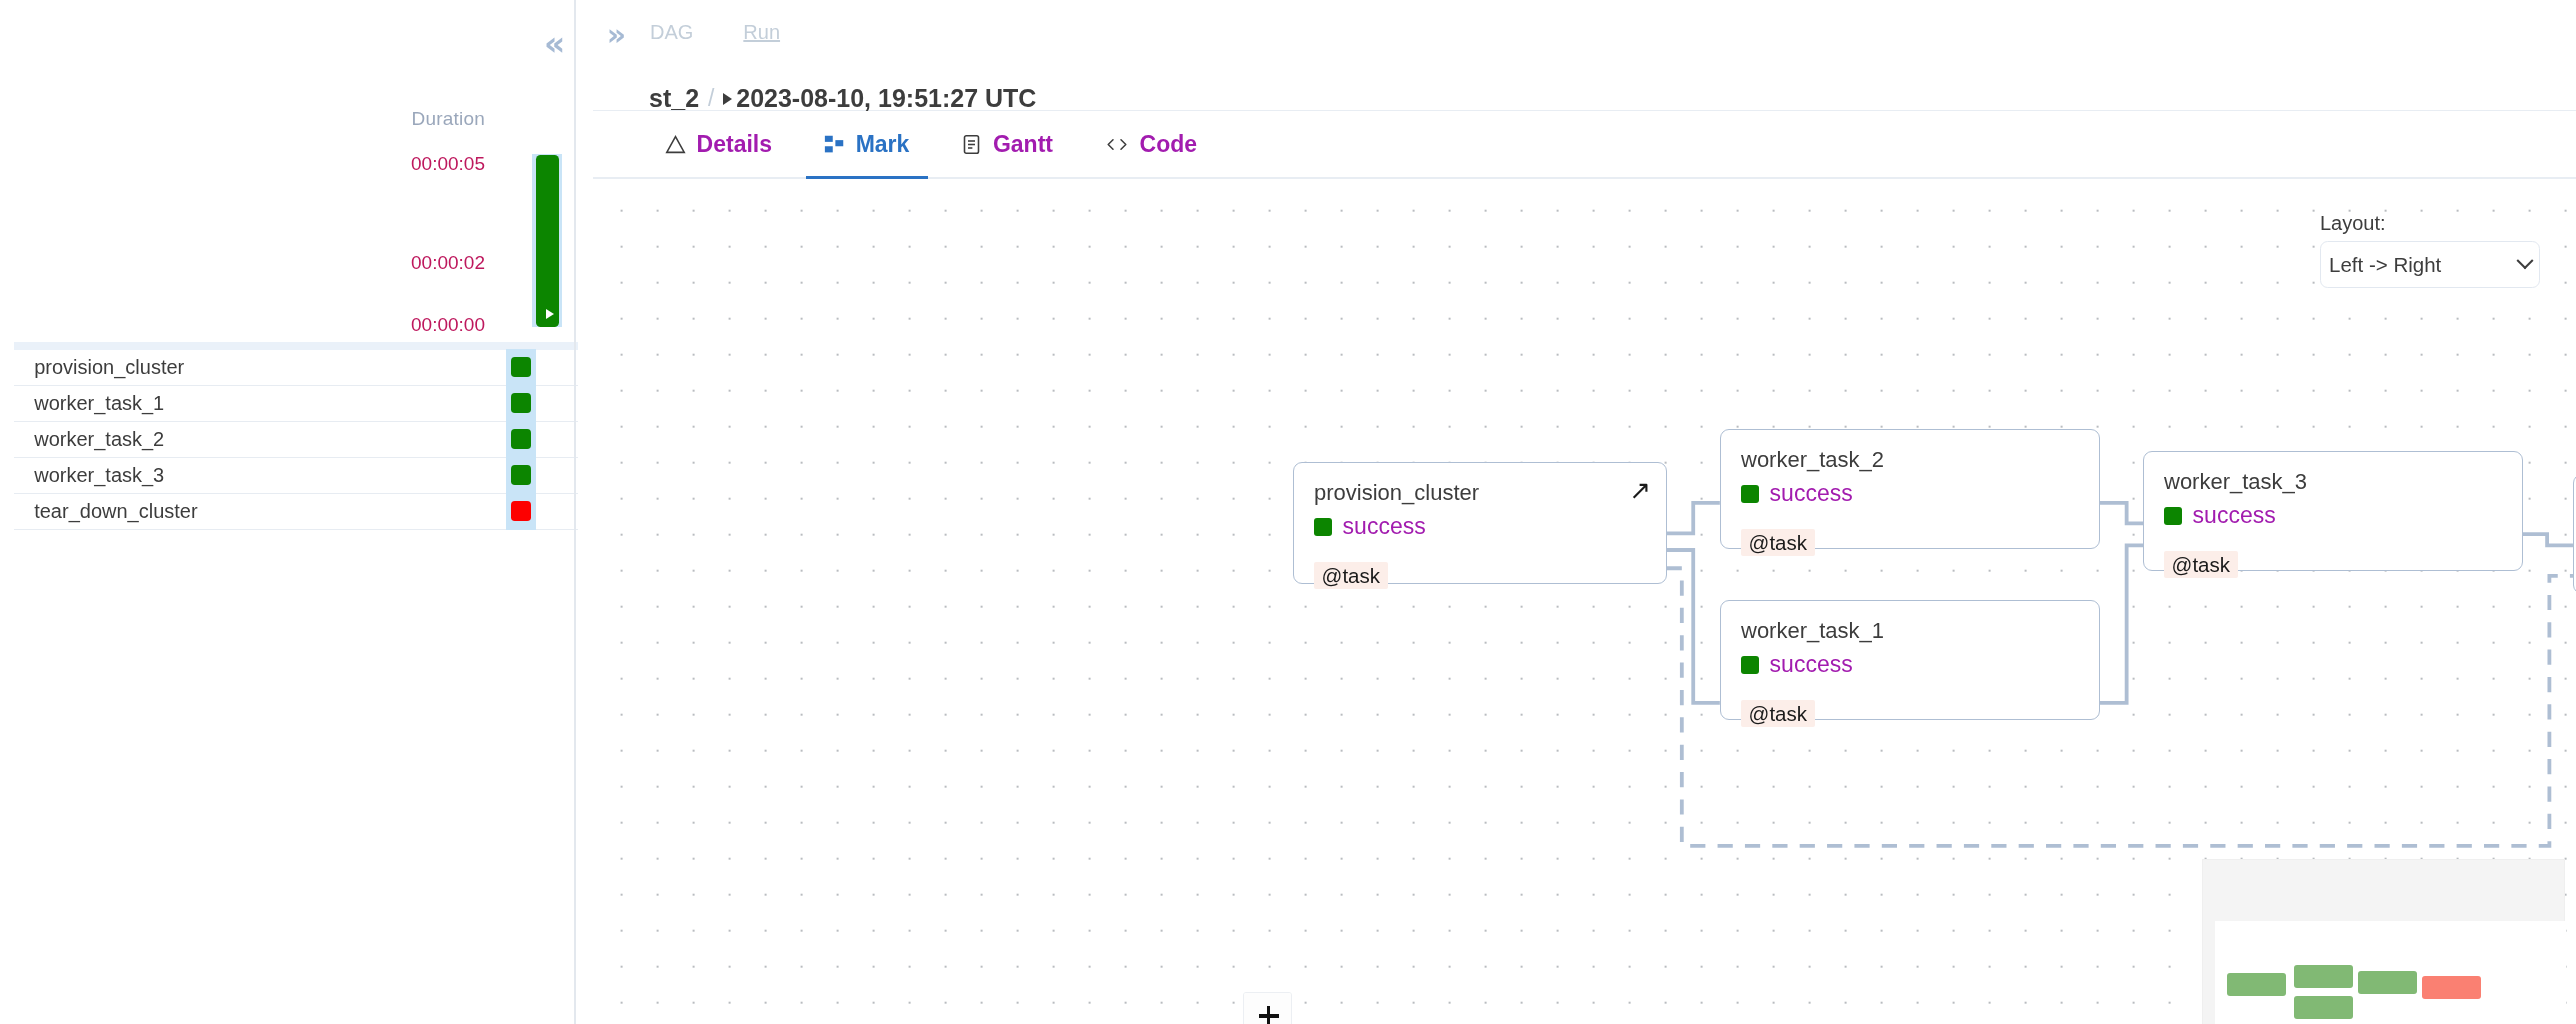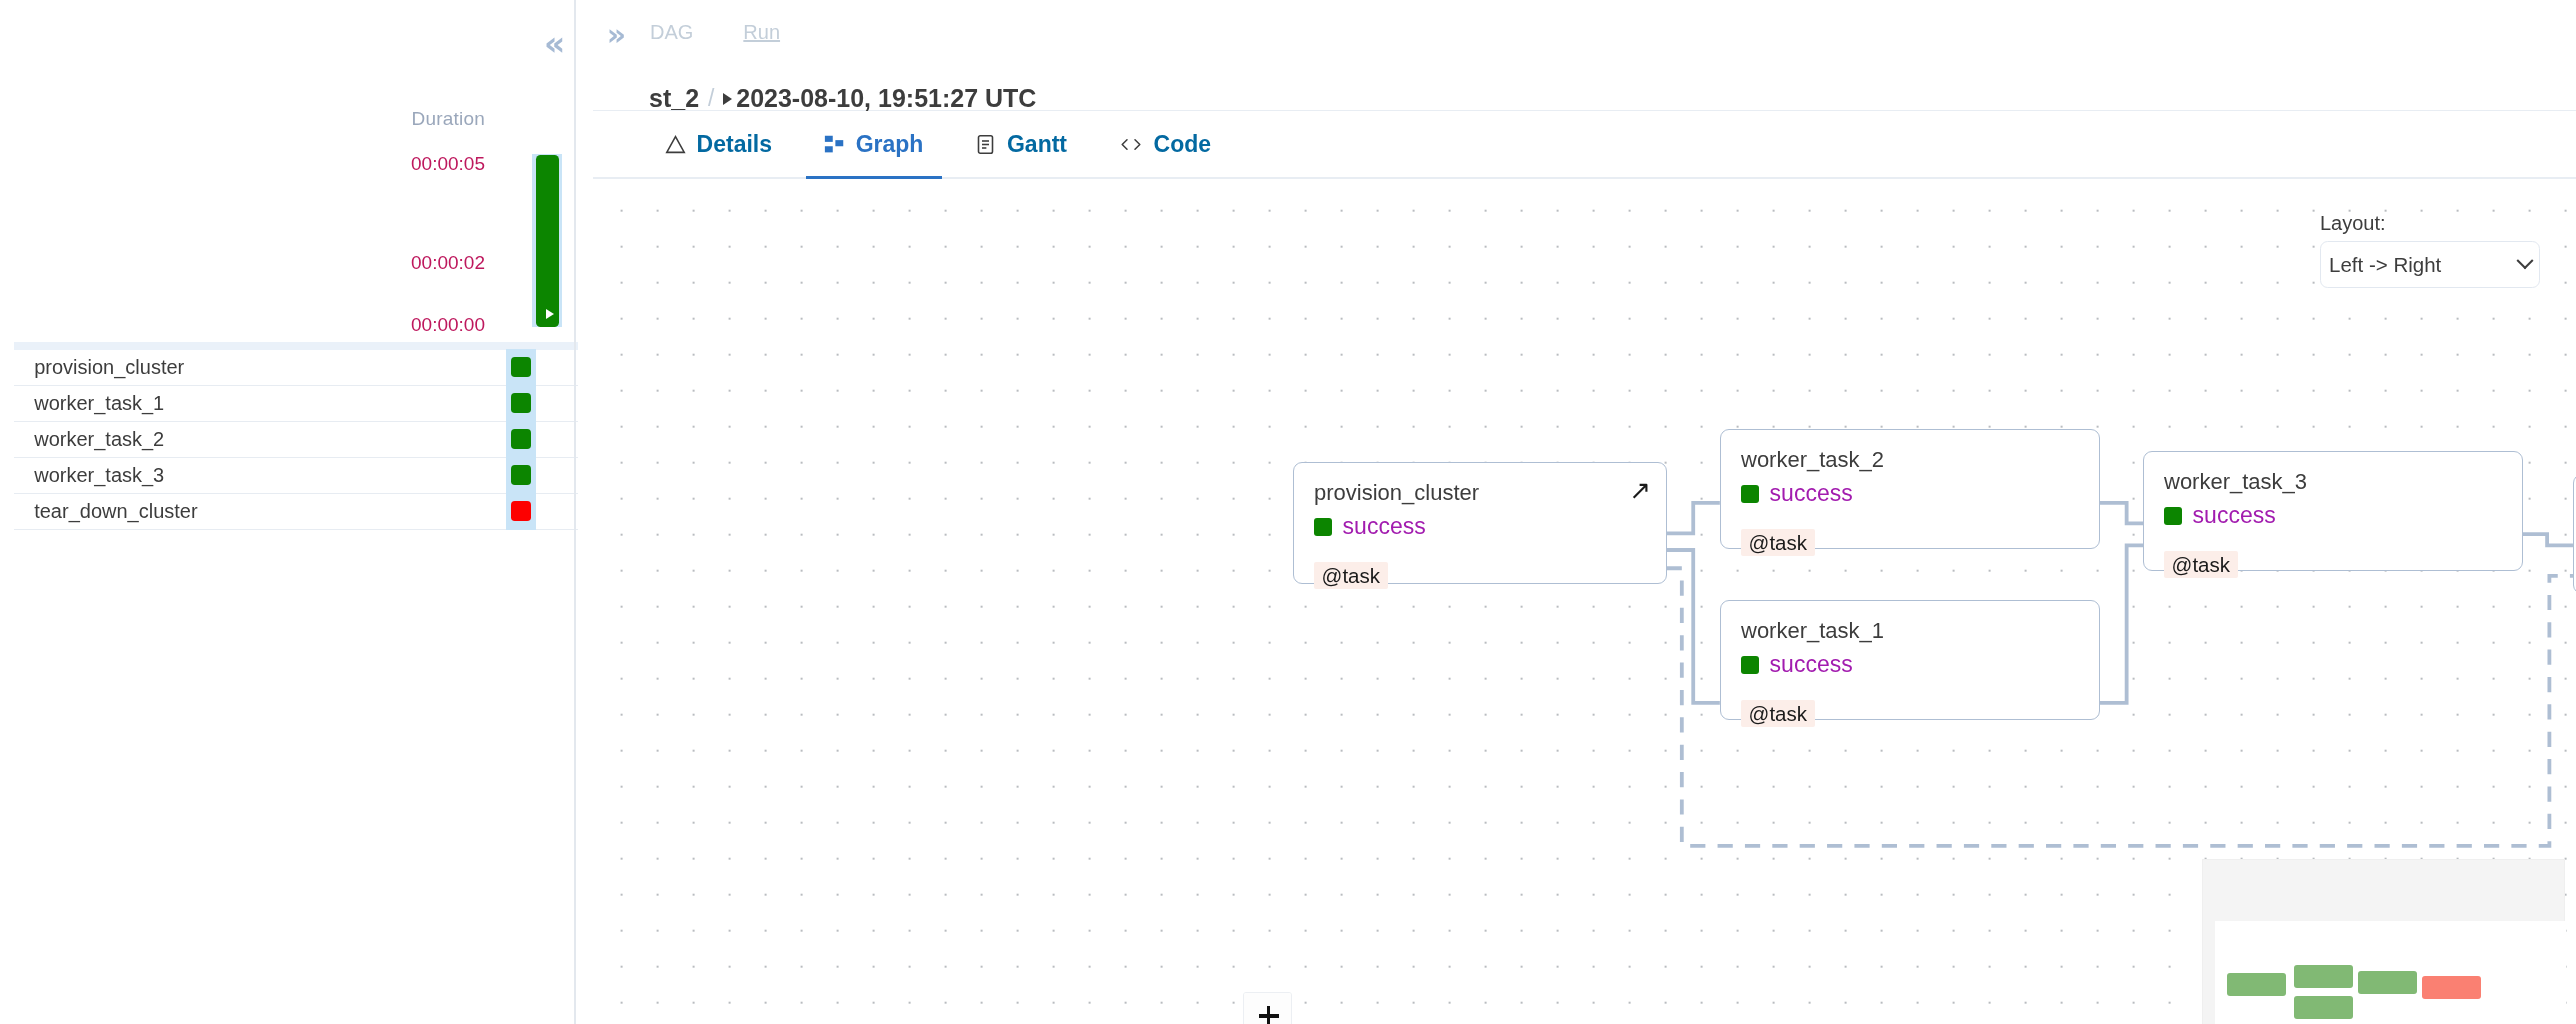--- a/index.html
+++ b/index.html
@@ -223,21 +223,21 @@
     align-items: center;
     padding-left: 46px;
     gap: 0;
   }
   .tab {
     display: flex;
     align-items: center;
     gap: 10.6px;
     font-size: 23px;
     font-weight: bold;
-    color: #0369a1;
+    color: #a21caf;
     height: 68px;
     padding: 0 26px;
     cursor: pointer;
     position: relative;
   }
   .tab.active { color: #2a72c4; }
   .tab.active::after {
     content: "";
     position: absolute;
     left: 7.6px; right: 7.6px; bottom: -2.3px;
@@ -491,21 +491,21 @@
       </div>
 
       <div class="tab active">
         <span class="tab-icon">
           <svg width="21" height="21" viewBox="0 0 24 24">
             <rect x="1" y="2" width="9" height="7" fill="#2a72c4"></rect>
             <rect x="13" y="7" width="9" height="7" fill="#2a72c4"></rect>
             <rect x="1" y="14" width="9" height="7" fill="#2a72c4"></rect>
           </svg>
         </span>
-        <span>Graph</span>
+        <span>Mark</span>
       </div>
 
       <div class="tab">
         <span class="tab-icon">
           <svg width="21" height="21" viewBox="0 0 24 24" fill="none" stroke="#3d3d3d" stroke-width="1.8">
             <rect x="4" y="2" width="16" height="20" rx="2"></rect>
             <line x1="8" y1="8" x2="16" y2="8"></line>
             <line x1="8" y1="12" x2="16" y2="12"></line>
             <line x1="8" y1="16" x2="13" y2="16"></line>
           </svg>

